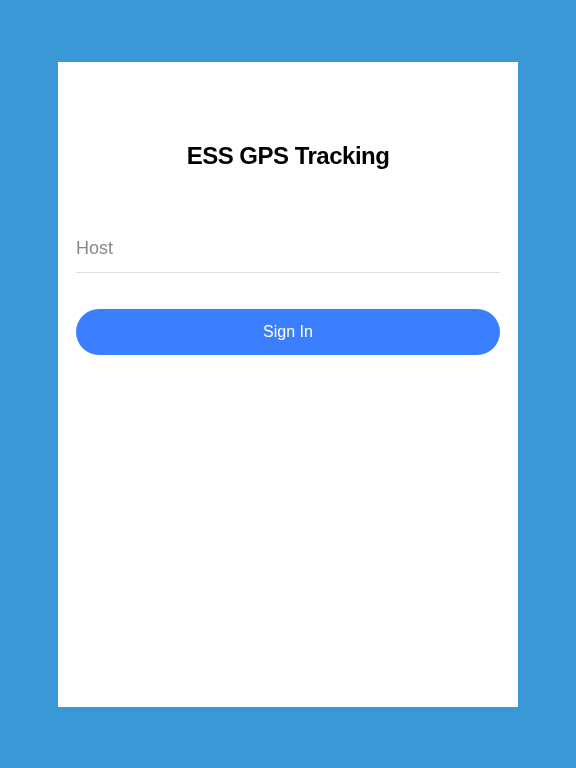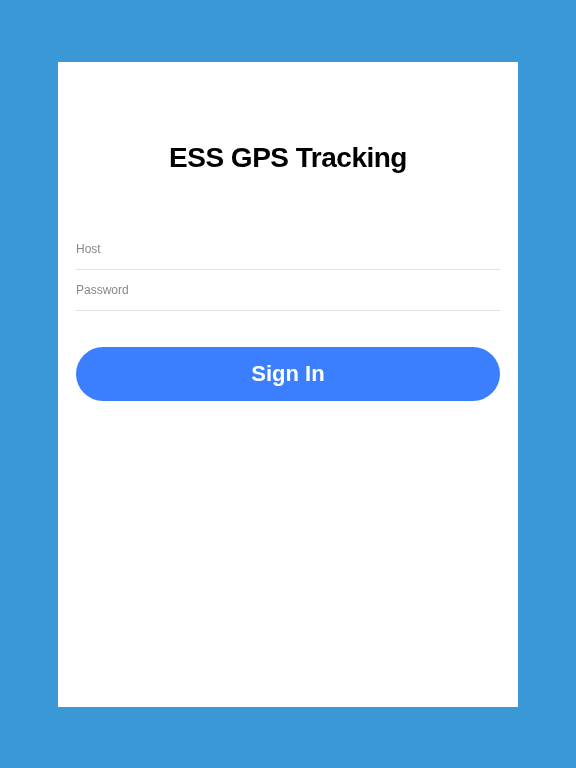--- a/index.html
+++ b/index.html
@@ -18,62 +18,61 @@
     }
     .card {
       background: #ffffff;
       width: 460px;
       height: 645px;
       padding: 0;
       display: flex;
       flex-direction: column;
     }
     .title {
-      font-size: 28px;
+      font-size: 24px;
       font-weight: 900;
       color: #000;
       text-align: center;
       margin-top: 80px;
       margin-bottom: 55px;
       letter-spacing: -0.5px;
     }
     .form {
       display: flex;
       flex-direction: column;
       padding: 0 18px;
     }
     .field {
       border: none;
       border-bottom: 1px solid #e0e0e0;
       padding: 13px 0;
-      font-size: 12px;
+      font-size: 18px;
       color: #333;
       outline: none;
       background: transparent;
       font-family: inherit;
     }
     .field::placeholder {
       color: #888888;
     }
     .signin-btn {
       margin-top: 36px;
       background: #3b7fff;
       color: #ffffff;
       border: none;
       border-radius: 999px;
       padding: 14px 0;
-      font-size: 22px;
-      font-weight: 700;
+      font-size: 16px;
+      font-weight: 400;
       cursor: pointer;
       font-family: inherit;
     }
   </style>
 </head>
 <body>
 
 <div class="card">
   <h1 class="title">ESS GPS Tracking</h1>
   <div class="form">
     <input class="field" type="text" placeholder="Host" style="">
-    <input class="field" type="password" placeholder="Password" style="">
     <button class="signin-btn">Sign In</button>
   </div>
 </div>
 
 </body></html>

